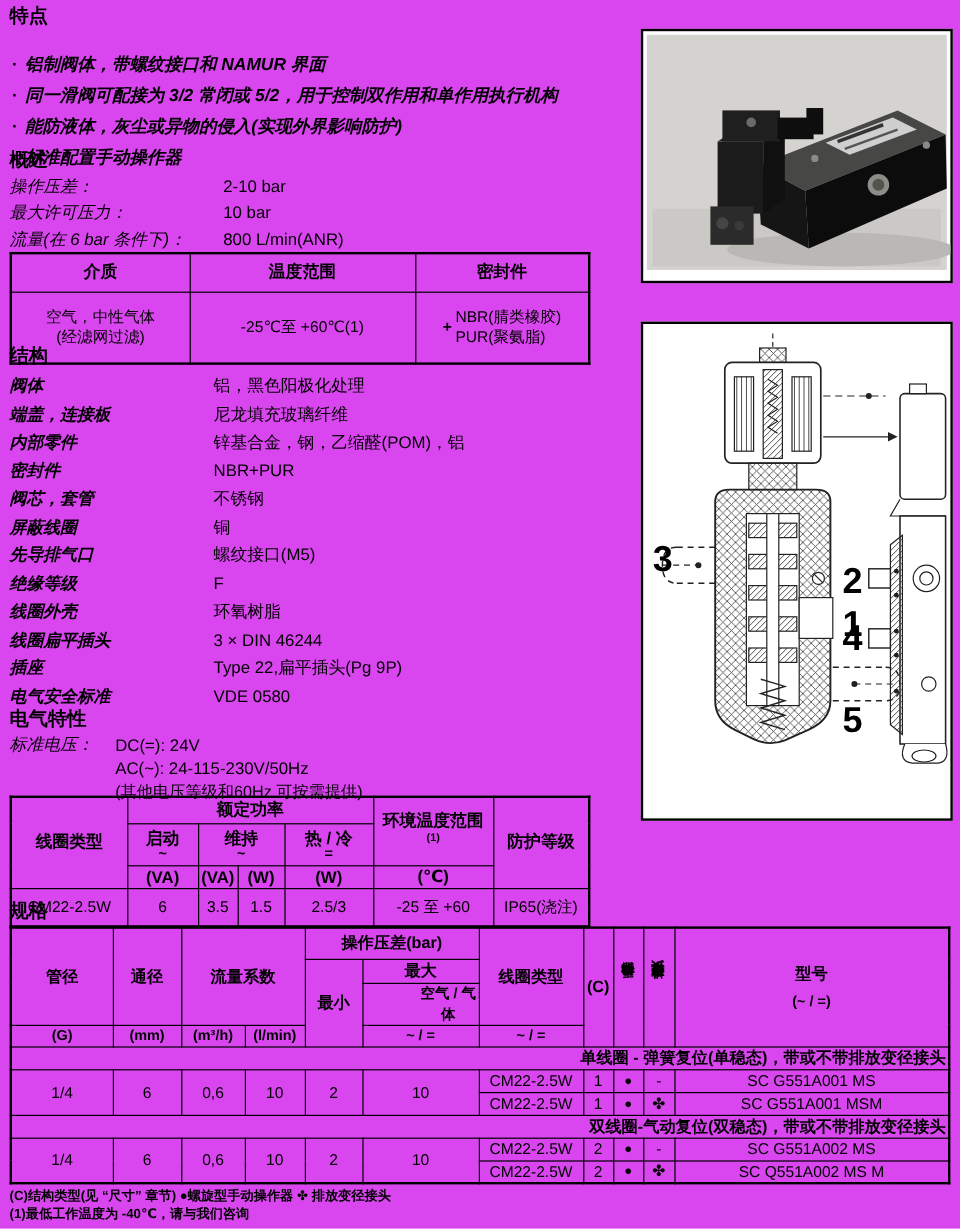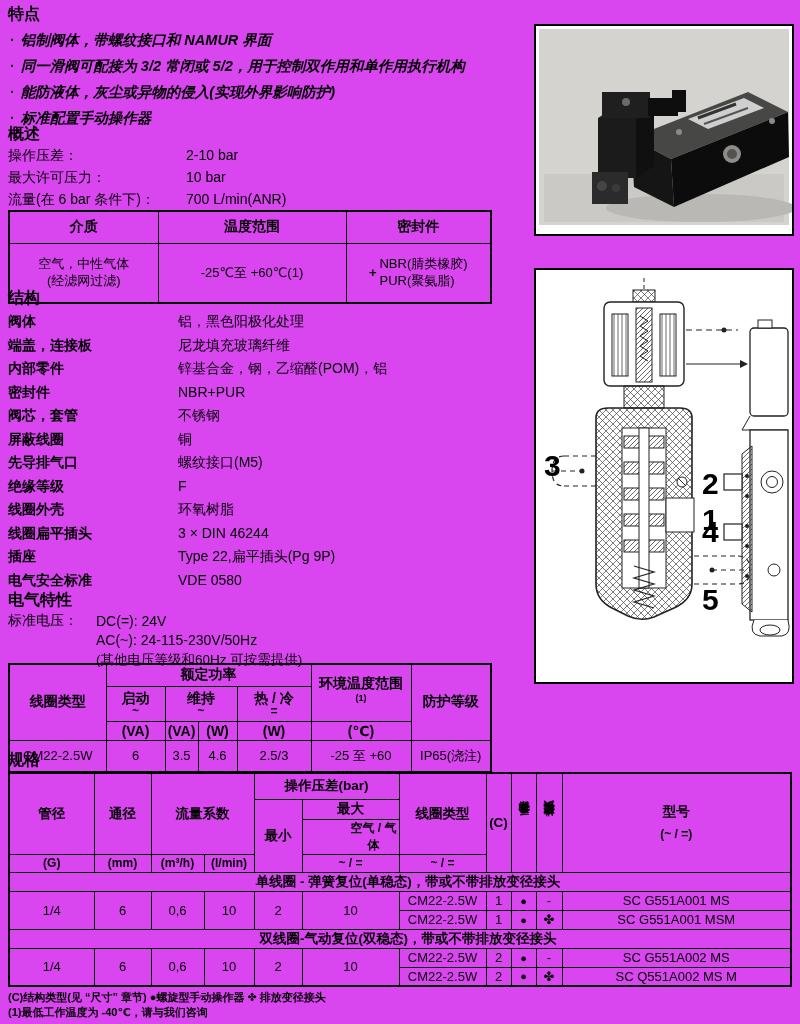--- a/index.html
+++ b/index.html
@@ -2,55 +2,55 @@
 <html><head>
 <meta charset="utf-8">
 <style>
   * { margin:0; padding:0; box-sizing:border-box; }
   html,body { width:800px; height:1024px; background:#fff; color:#000;
     font-family:"Liberation Sans","DejaVu Sans",sans-serif; }
   .page { position:relative; width:800px; height:1024px; overflow:hidden; background:#d946ef; }
   .abs { position:absolute; }
   h2.sec { font-size:16px; font-weight:bold; line-height:20px; }
   
-  .bullets { list-style:none; margin-top:3px; }
+  .bullets { list-style:none; margin-top:17px; }
   .bullets li { font-size:14.5px; font-style:italic; font-weight:bold; line-height:26px; white-space:nowrap; }
   .bullets .dot { font-style:normal; margin:0 6px 0 2px; }
   
   .kv { display:flex; font-size:14px; }
   .ov .kv { line-height:22px; }
   .ov .k { width:178px; }
   .st .kv { line-height:23.5px; }
   .st .k { width:170px; font-weight:bold; }
-  .kv .k { flex:none; }
+  .kv .k { flex:none;font-style:italic; }
   
   table { border-collapse:collapse; table-layout:fixed; }
   .tbl { border:2px solid #000; }
   .tbl td { border:1px solid #000; text-align:center; vertical-align:middle;
     font-size:13px; padding:0 2px; overflow:hidden; }
   .tbl td.hd { font-weight:bold; font-size:14px; }
   .stack { line-height:1.05; }
   .stack .sym { display:block; font-size:12px; font-weight:bold; line-height:10px; }
   sup { font-size:9px; }
   .two-line { line-height:1.3; }
   .seal-cell { display:flex; align-items:center; justify-content:center; gap:3px; }
   .seal-cell .plus { font-weight:bold; }
   .seal-cell .lines { text-align:left; line-height:1.3; }
   
   .el .vrow { display:flex; font-size:14px; margin-top:2px; }
-  .el .vlab { width:88px; flex:none; }
+  .el .vlab { width:88px; flex:none;font-style:italic; }
   .el .vlines { line-height:19px; }
   .el .note { font-size:13.5px; }
   
   .spec-tbl td { font-size:13px;text-align:center; }
   .spec-tbl td.hd { font-size:13.5px; }
   .vert { height:100%; display:flex; align-items:center; justify-content:center; }
   .vert span { writing-mode:vertical-rl; transform:rotate(180deg); font-size:11px;
     font-weight:bold; letter-spacing:1px; line-height:12px; }
-  td.sect { text-align:center; font-weight:bold; font-size:13.5px; padding-left:18px; }
+  td.sect { text-align:right; font-weight:bold; font-size:13.5px; padding-left:18px; }
   .model-h { line-height:1.2; }
   .model-h .msym { display:block; font-size:12px; margin-top:6px; }
   
   .imgbox { border:2px solid #000; background:#fff; }
   
   .fnotes { font-size:11px; line-height:15px; font-weight:bold; }
 </style>
 </head>
 <body>
 
@@ -71,21 +71,21 @@
     <div class="kv">
         <span class="k">操作压差：</span>
         <span class="v">2-10 bar</span>
       </div>
     <div class="kv">
         <span class="k">最大许可压力：</span>
         <span class="v">10 bar</span>
       </div>
     <div class="kv">
         <span class="k">流量(在 6 bar 条件下)：</span>
-        <span class="v">700 L/min(ANR)</span>
+        <span class="v">800 L/min(ANR)</span>
       </div>
   </div>
 
   <table class="tbl abs" style="left:8px; top:210px; width:482px;">
     <colgroup>
         <col style="width:149px">
         <col style="width:188px">
         <col style="width:145px">
       </colgroup>
     <tbody>
@@ -211,21 +211,21 @@
       <td class="hd">(VA)</td>
       <td class="hd">(VA)</td>
       <td class="hd">(W)</td>
       <td class="hd">(W)</td>
       <td class="hd">(℃)</td>
     </tr>
     <tr style="height:32px;">
       <td>CM22-2.5W</td>
       <td>6</td>
       <td>3.5</td>
-      <td>4.6</td>
+      <td>1.5</td>
       <td>2.5/3</td>
       <td>-25 至 +60</td>
       <td>IP65(浇注)</td>
     </tr>
   </tbody>
     </table>
 
   <div class="abs" style="left:8px; top:750px; width:784px;">
     <h2 class="sec" style="margin-bottom:2px;">规格</h2>
     <table class="tbl spec-tbl" style="width:782px;">

